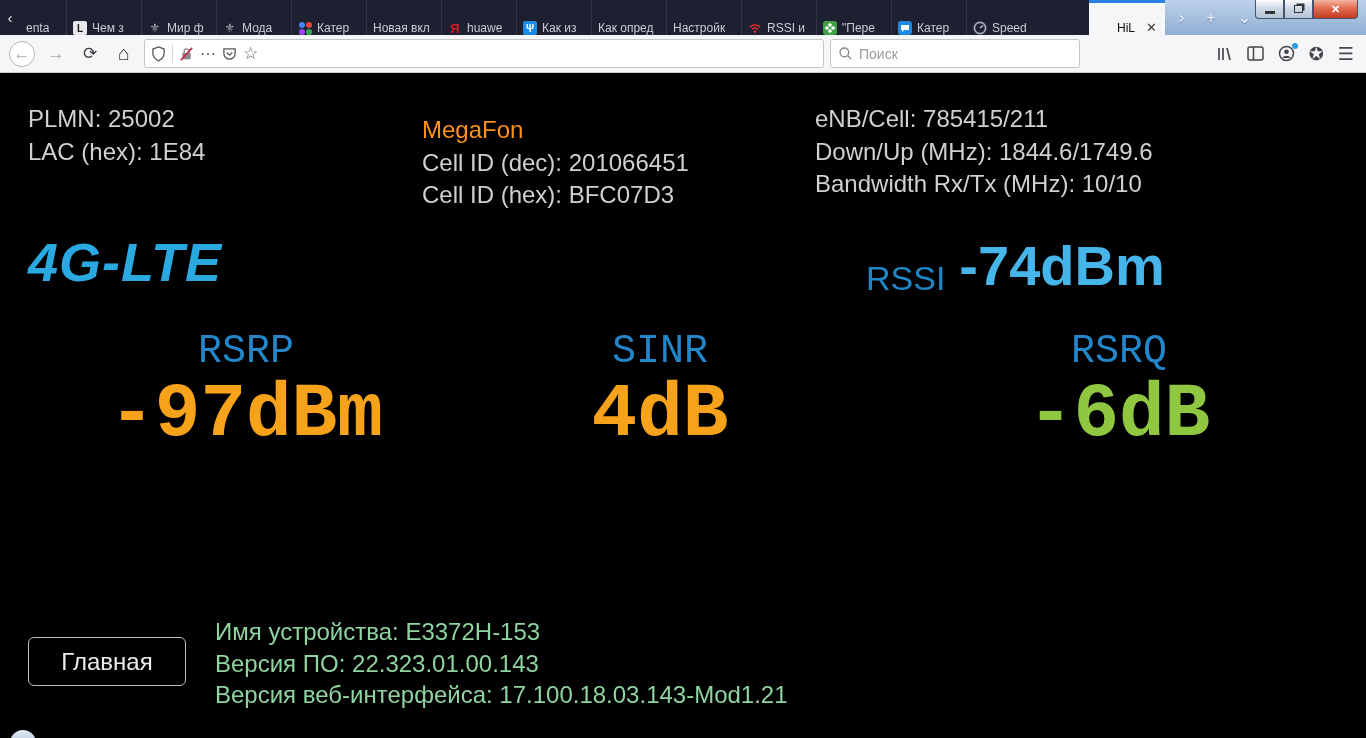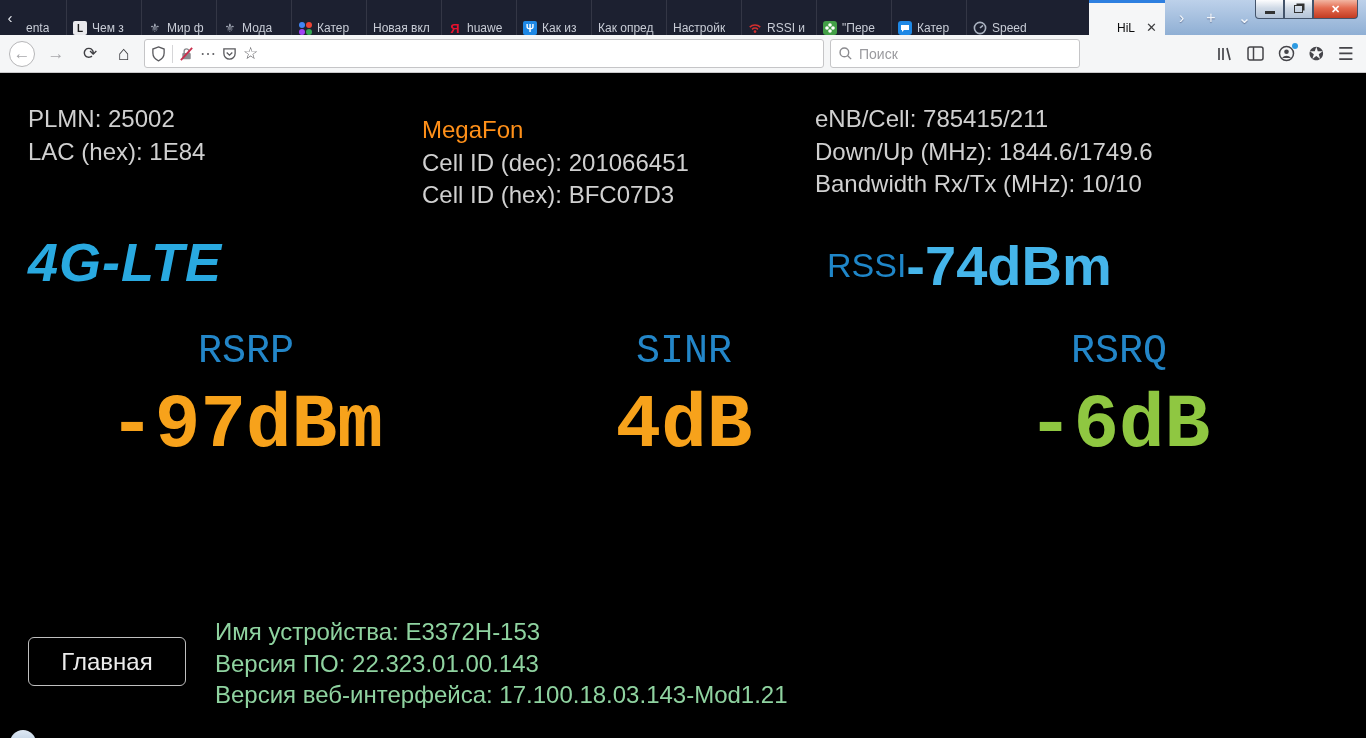--- a/index.html
+++ b/index.html
@@ -71,29 +71,29 @@
   .right-icons { display:flex; align-items:center; gap:14px; margin-left:auto;
     color:#45454a; font-size:16px; padding-right:4px; }
 
   
   .content { position:relative; height:696px; background:#000; overflow:hidden; }
   .cellinfo { position:absolute; top:30px; font-size:24px; line-height:32.5px; color:#d0d0d0; }
   .cellinfo.c1 { left:28px; } .cellinfo.c2 { left:422px; } .cellinfo.c3 { left:815px; }
   .operator { color:#ff9019;margin-top:11px; }
   .mode { position:absolute; left:28px; top:158px; font-size:54px; font-weight:bold;
     font-style:italic; color:#29a9e0; letter-spacing:1px; }
-  .rssi-row { position:absolute; left:827px; top:160px; display:flex;
-    align-items:center; }
+  .rssi-row { position:absolute; left:866px; top:160px; display:flex;
+    align-items:flex-end; gap:14px; }
   .rssi-label { font-size:34px; color:#1f86c8; }
   .rssi-value { font-size:56px; font-weight:bold; color:#45b5ea; }
   .metric { position:absolute; top:256px; width:400px; text-align:center;
     font-family:"Liberation Mono", monospace; }
-  .metric.m1 { left:46px; } .metric.m2 { left:484px; } .metric.m3 { left:919px; }
+  .metric.m1 { left:46px; } .metric.m2 { left:460px; } .metric.m3 { left:919px; }
   .metric .mlabel { font-size:40px; color:#2386c8; }
-  .metric .mvalue { margin-top:12px; font-size:76px; font-weight:bold; line-height:80px; }
+  .metric .mvalue { margin-top:1px; font-size:76px; font-weight:bold; line-height:80px; }
   .devinfo { position:absolute; left:215px; top:543px; font-size:24px;
     line-height:31.5px; color:#8fd3a0; }
   .home-btn { position:absolute; left:28px; top:564px; width:158px; height:49px;
     border:1px solid #bfbfbf; border-radius:6px; background:transparent; color:#ececec;
     font-size:24px; font-family:"Liberation Sans",sans-serif; display:flex;
     align-items:center; justify-content:center; }
   .corner-circle { position:absolute; left:10px; top:657px; width:26px; height:26px;
     border-radius:50%; background:linear-gradient(#dfe9f4,#9db7d2); }
   svg { display:block; }
 </style>

